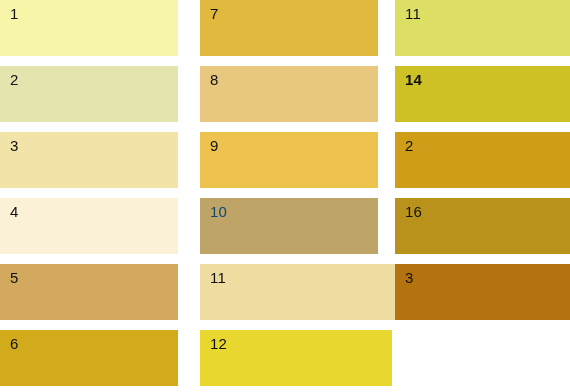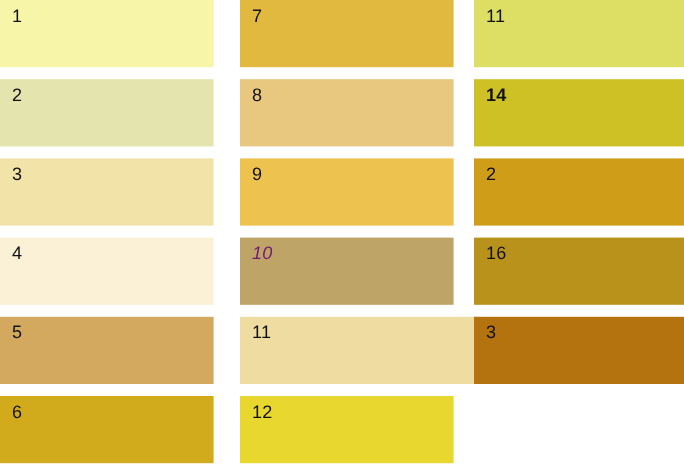--- a/index.html
+++ b/index.html
@@ -59,26 +59,26 @@
     <div class="swatch" style="left: 200px; top: 0px; width: 178px; height: 56px; background: rgb(224, 185, 62);">
       <span class="swatch-label" style="color: rgb(17, 17, 17);">7</span>
     </div>
     <div class="swatch" style="left: 200px; top: 66px; width: 178px; height: 56px; background: rgb(232, 199, 126);">
       <span class="swatch-label" style="color: rgb(17, 17, 17);">8</span>
     </div>
     <div class="swatch" style="left: 200px; top: 132px; width: 178px; height: 56px; background: rgb(237, 194, 78);">
       <span class="swatch-label" style="color: rgb(17, 17, 17);">9</span>
     </div>
     <div class="swatch" style="left: 200px; top: 198px; width: 178px; height: 56px; background: rgb(191, 164, 104);">
-      <span class="swatch-label" style="color: #701a75; font-style: italic;">10</span>
+      <span class="swatch-label" style="color: #0c4a6e;">10</span>
     </div>
     <div class="swatch" style="left: 200px; top: 264px; width: 200px; height: 56px; background: rgb(238, 220, 160);">
       <span class="swatch-label" style="color: rgb(17, 17, 17);">11</span>
     </div>
-    <div class="swatch" style="left: 200px; top: 330px; width: 178px; height: 56px; background: rgb(232, 215, 46);">
+    <div class="swatch" style="left: 200px; top: 330px; width: 192px; height: 56px; background: rgb(232, 215, 46);">
       <span class="swatch-label" style="color: rgb(17, 17, 17);">12</span>
     </div>
     <div class="swatch" style="left: 395px; top: 0px; width: 178px; height: 56px; background: rgb(220, 223, 99);">
       <span class="swatch-label" style="color: rgb(17, 17, 17);">11</span>
     </div>
     <div class="swatch" style="left: 395px; top: 66px; width: 178px; height: 56px; background: rgb(205, 193, 37);">
       <span class="swatch-label" style="color: rgb(17, 17, 17); font-weight: bold;">14</span>
     </div>
     <div class="swatch" style="left: 395px; top: 132px; width: 178px; height: 56px; background: rgb(208, 157, 24);">
       <span class="swatch-label" style="color: rgb(17, 17, 17);">2</span>

